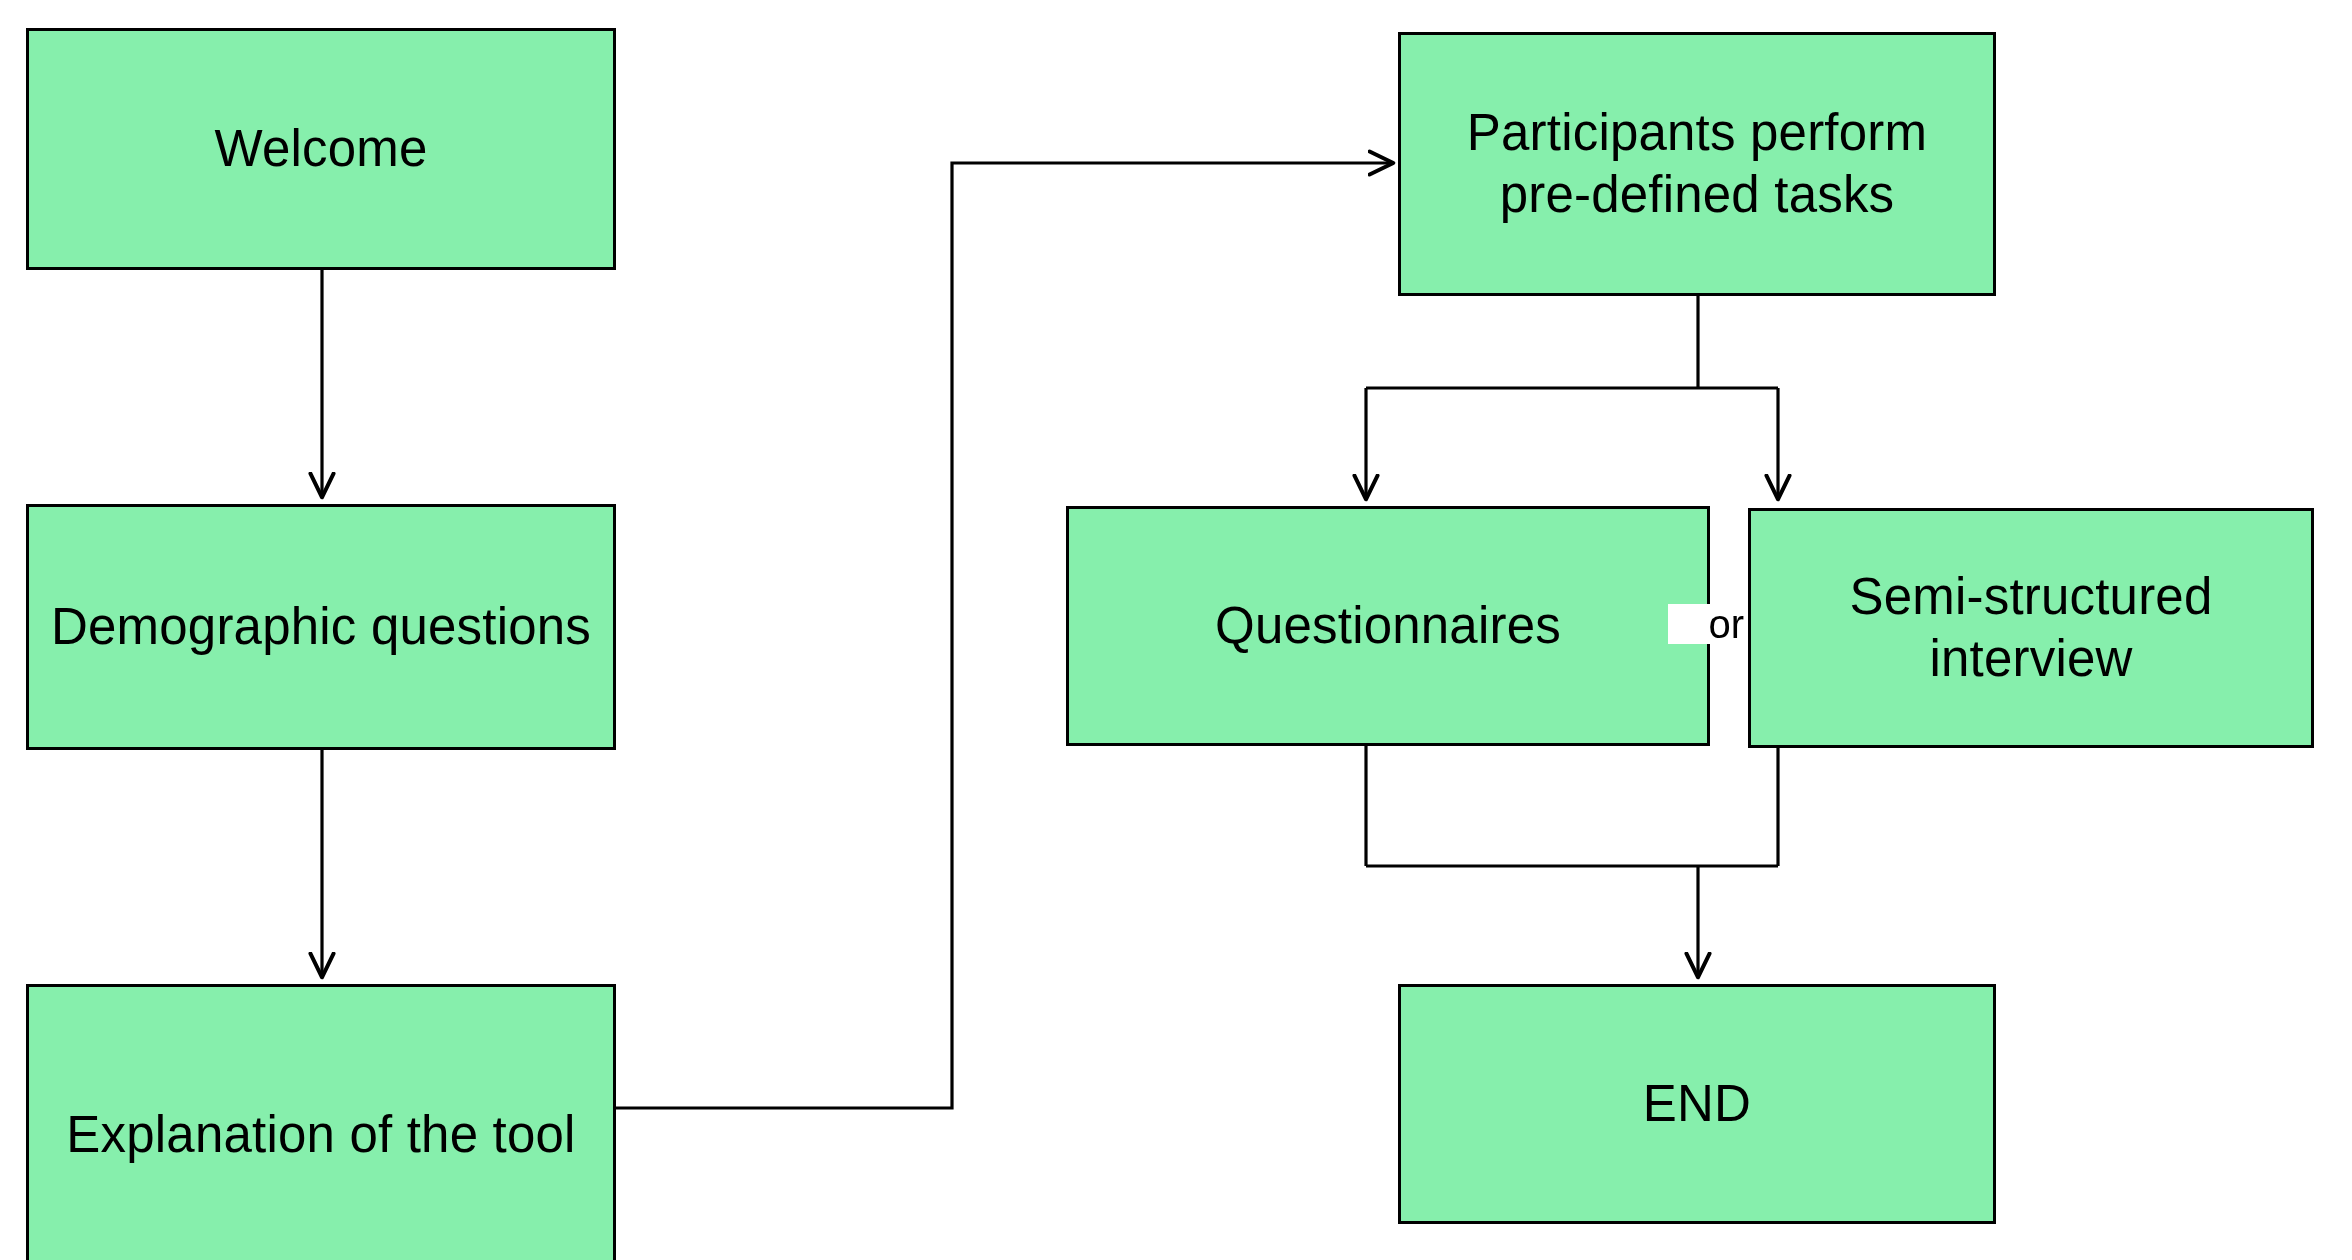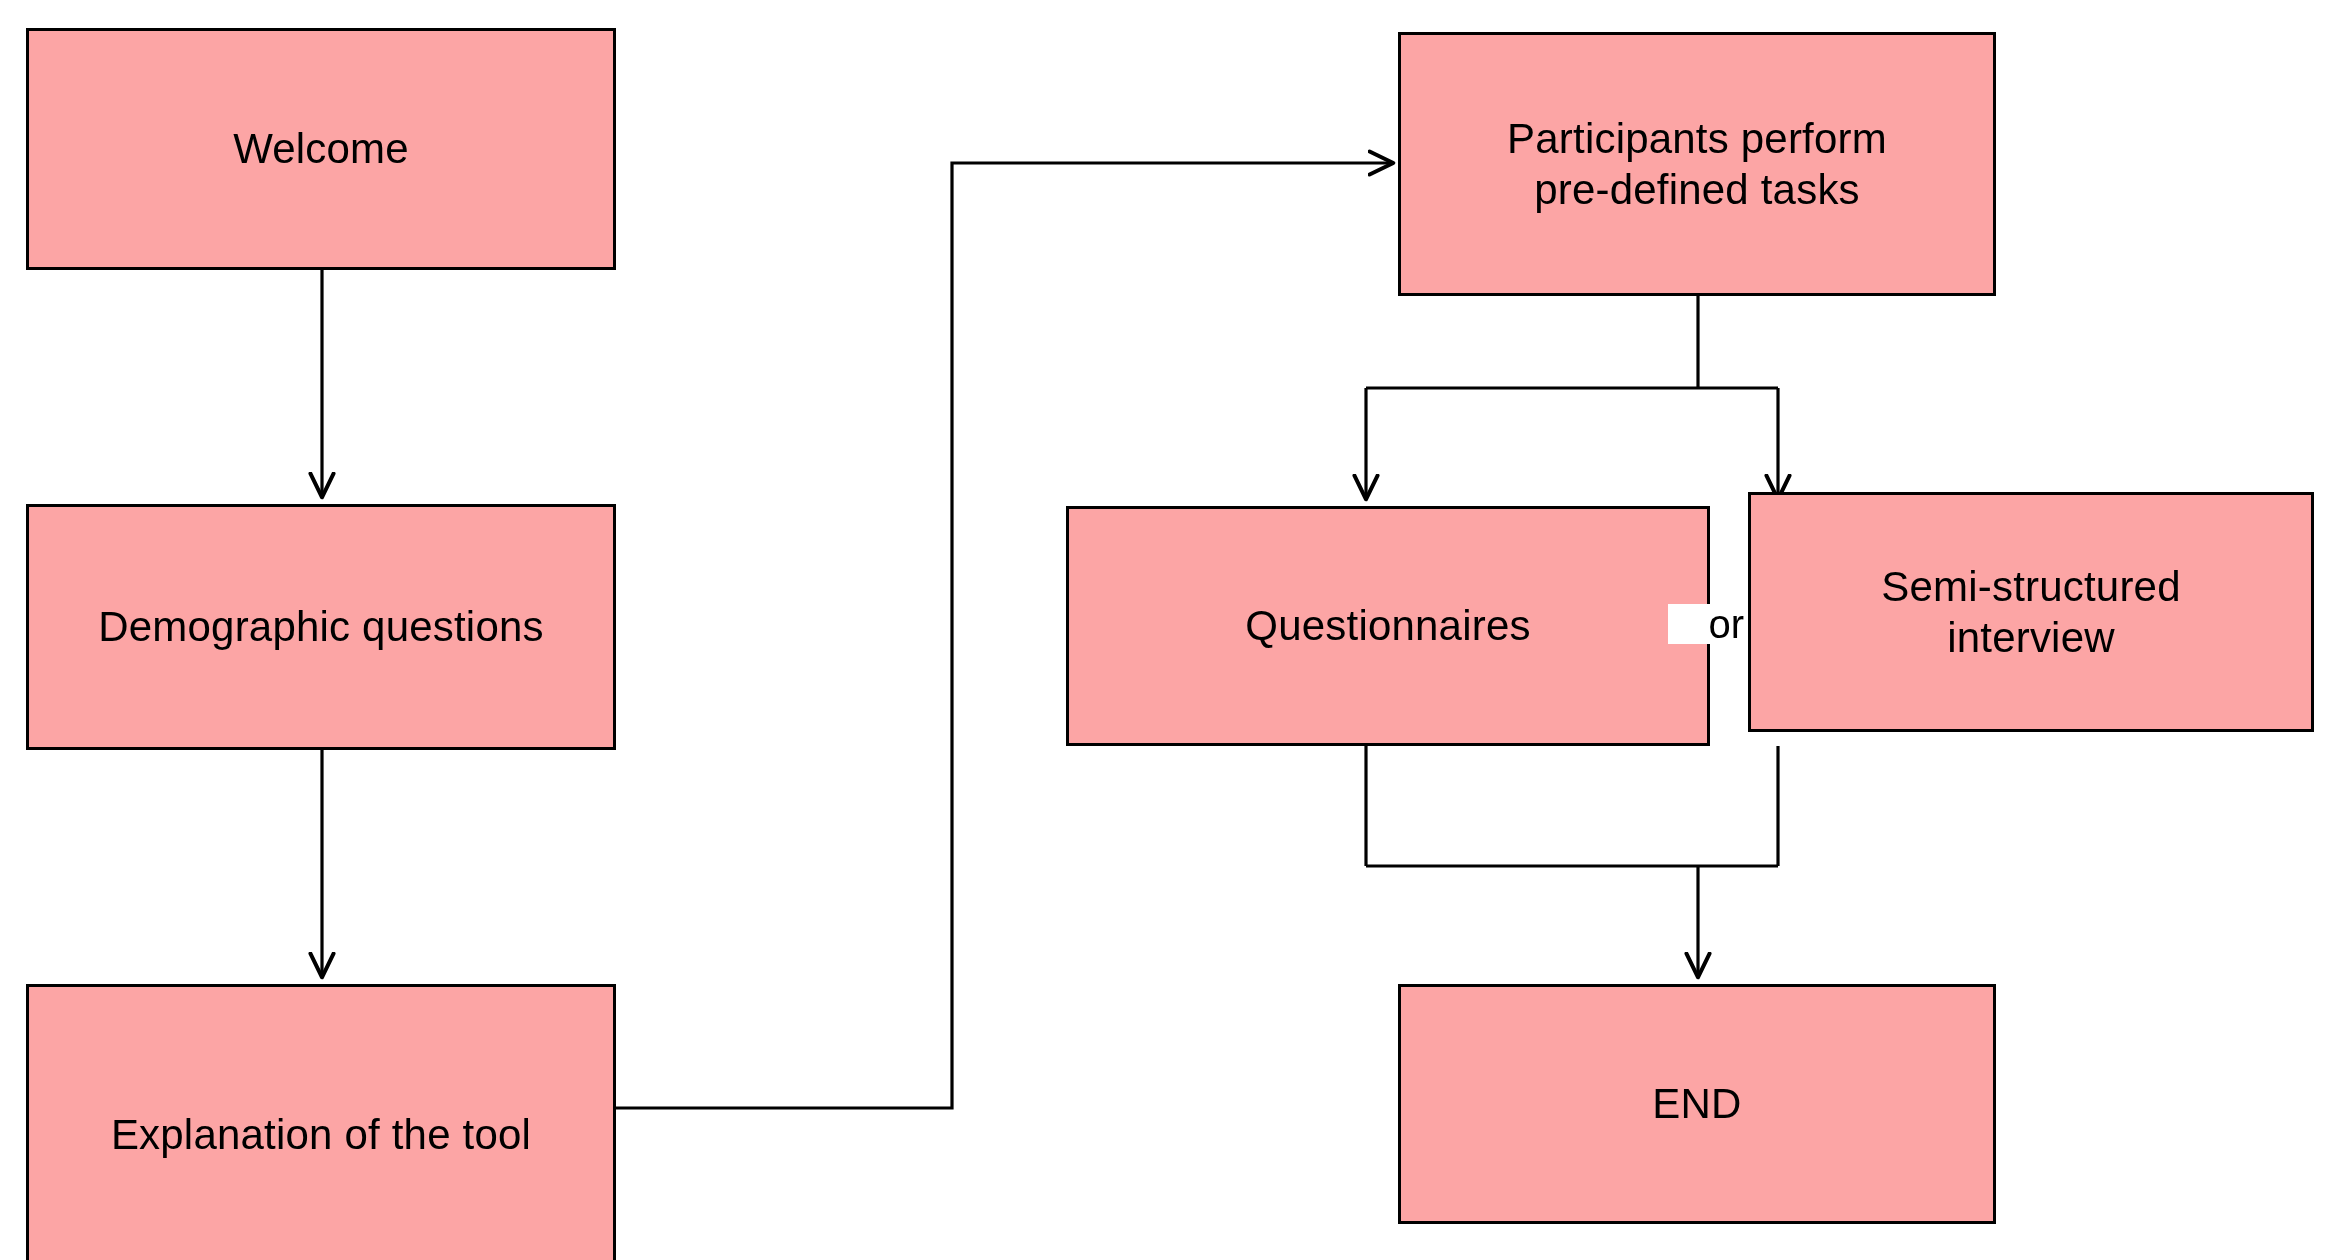--- a/index.html
+++ b/index.html
@@ -19,27 +19,27 @@
     position: absolute;
     left: 0;
     top: 0;
     width: 2352px;
     height: 1260px;
   }
   .node {
     position: absolute;
     box-sizing: border-box;
     border: 3px solid #000000;
-    background: #fca5a5;
+    background: #86efac;
     display: flex;
     align-items: center;
     justify-content: center;
     text-align: center;
     color: #000000;
-    font-size: 42px;
+    font-size: 51px;
     line-height: 1.22;
     font-weight: 400;
     letter-spacing: 0.2px;
     z-index: 2;
   }
   .node-label {
     display: block;
     white-space: pre-line;
     padding: 0 18px;
   }
@@ -108,21 +108,21 @@
     <span class="node-label">Participants perform
 pre-defined tasks</span>
   </div>
 
   <div class="node" style="left:1066px; top:506px; width:644px; height:240px;">
     <span class="node-label">Questionnaires</span>
   </div>
 
   <div class="or-label" style="left:1668px; top:604px; width:76px;text-align:right;">or</div>
 
-  <div class="node" style="left:1748px; top:492px; width:566px; height:240px;">
+  <div class="node" style="left:1748px; top:508px; width:566px; height:240px;">
     <span class="node-label">Semi-structured
 interview</span>
   </div>
 
   <div class="node" style="left:1398px; top:984px; width:598px; height:240px;">
     <span class="node-label">END</span>
   </div>
 
 </div>
 

